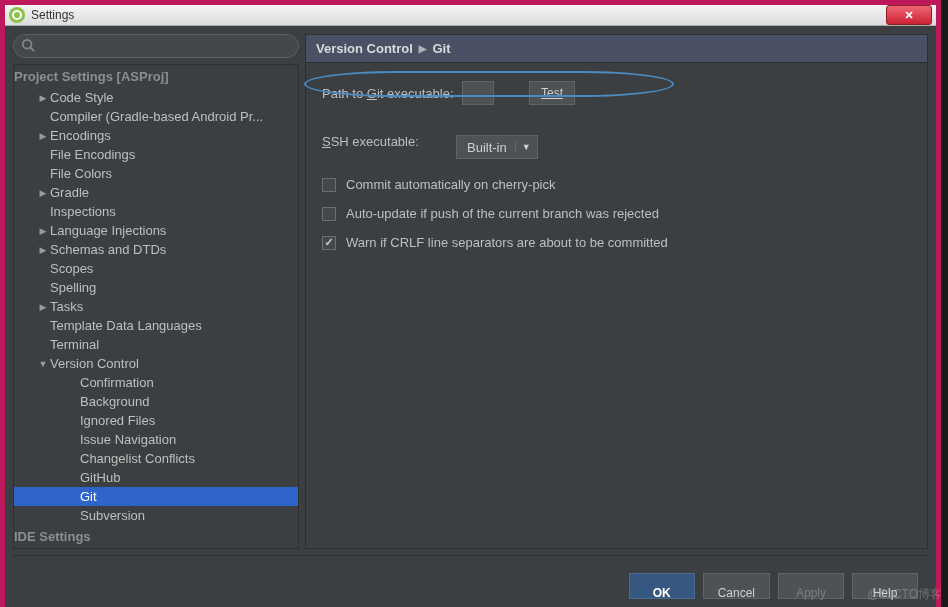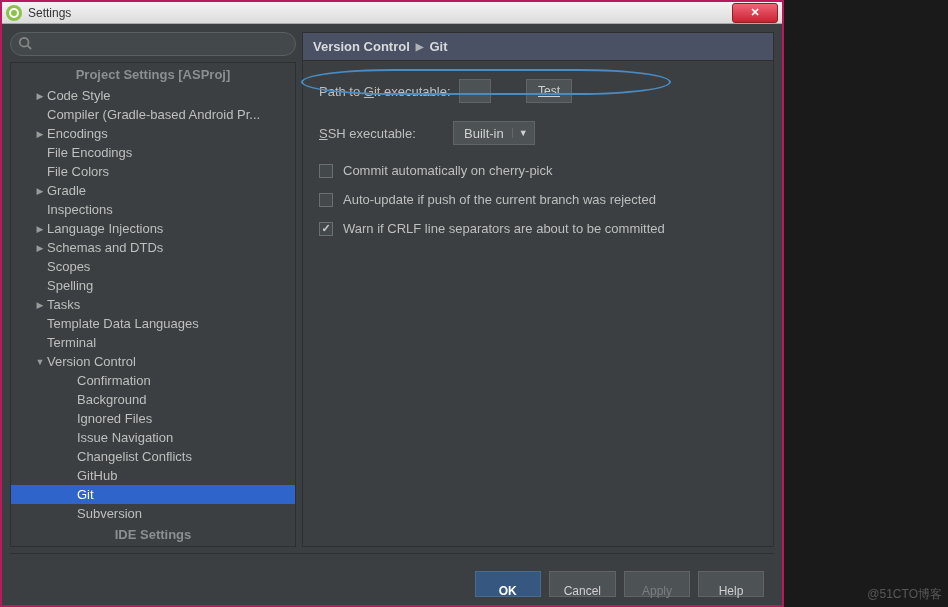--- a/index.html
+++ b/index.html
@@ -1,51 +1,51 @@
 <!DOCTYPE html>
 <html><head>
 <meta charset="utf-8">
 <style>
 * { box-sizing: border-box; margin: 0; padding: 0; font-family: "Segoe UI", Tahoma, sans-serif; }
 body { width: 948px; height: 607px; background: #1a1a1a; overflow: hidden; }
-.window { width: 784px; height: 607px; background: #be185d; display: flex; flex-direction: column; border: 2px solid #be185d; }
+.window { width: 941px; height: 607px; background: #be185d; display: flex; flex-direction: column; border: 5px solid #be185d; }
 .titlebar { height: 28px; background: linear-gradient(#f4f4f4, #dcdcdc); display: flex; align-items: center; padding: 0 4px; border-bottom: 1px solid #aaa; }
 .titlebar .icon { width: 16px; height: 16px; background: #8bc34a; border-radius: 50%; margin-right: 6px; position: relative; }
 .titlebar .icon::after { content: ""; position: absolute; width: 6px; height: 6px; border: 2px solid #fff; border-radius: 50%; top: 3px; left: 3px; }
 .titlebar .title { font-size: 12px; color: #333; flex: 1; }
 .close-btn { width: 46px; height: 20px; background: linear-gradient(#e67, #c23); border: 1px solid #822; border-radius: 3px; color: #fff; display: flex; align-items: center; justify-content: center; font-size: 11px; font-weight: bold; cursor: pointer; }
 .client { flex: 1; background: #3b3f41; display: flex; flex-direction: column; padding: 8px; }
 .main-area { flex: 1; display: flex; gap: 6px; min-height: 0; }
 .sidebar { width: 286px; display: flex; flex-direction: column; }
 .search-wrap { padding: 0 0 6px 0; }
 .search { width: 100%; height: 24px; background: #43494a; border: 1px solid #5a5f60; border-radius: 12px; color: #c8c8c8; padding: 0 26px 0 10px; font-size: 12px; outline: none; }
 .search-row { position: relative; }
 .search-row .mag { position: absolute; left: 8px; top: 4px; width: 14px; height: 14px; color: #999; }
 .search { padding-left: 26px; }
 .mag svg { width: 14px; height: 14px; stroke: #888; fill: none; stroke-width: 2; }
 .tree { flex: 1; background: #3b3f41; border: 1px solid #2d2f30; overflow-y: auto; font-size: 13px; color: #bfbfbf; position: relative; }
 .tree::-webkit-scrollbar { width: 8px; }
 .tree::-webkit-scrollbar-thumb { background: #5c5f60; border-radius: 4px; }
-.tree-header { color: #8a8f91; text-align: center; font-weight: bold; padding: 4px 0; font-size: 13px; }
+.tree-header { color: #8a8f91; font-weight: bold; padding: 4px 0; font-size: 13px; }
 .tree-item { display: flex; align-items: center; height: 19px; padding-left: 6px; cursor: pointer; white-space: nowrap; overflow: hidden; text-overflow: ellipsis; }
 .tree-item.selected { background: #2f65ca; color: #fff; }
 .arrow { width: 14px; display: inline-flex; justify-content: center; color: #9a9a9a; font-size: 9px; }
 .indent-1 { padding-left: 22px; }
 .indent-2 { padding-left: 52px; }
 .content { flex: 1; background: #3b3f41; border: 1px solid #2d2f30; display: flex; flex-direction: column; }
 .breadcrumb { background: #4a5164; height: 28px; display: flex; align-items: center; padding: 0 10px; font-size: 13px; font-weight: bold; color: #d8dadc; border-bottom: 1px solid #2d2f30; }
 .breadcrumb .sep { margin: 0 6px; font-size: 10px; color: #aeb2b5; }
 .form { padding: 18px 16px; color: #bfbfbf; font-size: 13px; }
 .row { display: flex; align-items: center; margin-bottom: 18px; }
 .row .lbl { width: 134px; }
 .row .underline { text-decoration: underline; }
 .path-input { flex: 1; height: 24px; background: #43494a; border: 1px solid #5a5f60; color: #c8c8c8; padding: 0 8px; font-size: 13px; outline: none; }
 .btn-small { height: 24px; min-width: 30px; background: #4d5254; border: 1px solid #5f6466; color: #d0d0d0; font-size: 12px; margin-left: 6px; cursor: pointer; padding: 0 10px; }
 .btn-small.test { min-width: 46px; margin-left: 35px; }
-.select { height: 24px; background: #4d5254; border: 1px solid #5f6466; color: #d0d0d0; display: flex; align-items: center; padding: 0 6px 0 10px; cursor: pointer; font-size: 13px; }
+.select { height: 24px; background: #4d5254; border: 1px solid #5f6466; color: #d0d0d0; display: flex; align-items: center; padding: 0 6px 0 10px; cursor: pointer; font-size: 13px; margin-top: 12px; }
 .select .caret { margin-left: 8px; font-size: 9px; border-left: 1px solid #666; padding-left: 6px; }
 .check-row { display: flex; align-items: center; margin-bottom: 14px; text-align: right; }
 .checkbox { width: 14px; height: 14px; background: #43494a; border: 1px solid #6a6f70; margin-right: 10px; display: flex; align-items: center; justify-content: center; cursor: pointer; }
 .checkbox.checked::after { content: "✓"; color: #c8c8c8; font-size: 11px; font-weight: bold; }
 .form-wrap { position: relative; }
 .ellipse { position: absolute; left: 0px; top: 10px; width: 370px; height: 26px; border: 2px solid #4a8bc2; border-radius: 50% / 100%; pointer-events: none; }
 .footer { height: 44px; display: flex; justify-content: flex-end; align-items: center; gap: 8px; padding: 0 10px; border-top: 1px solid #2d2f30; margin-top: 6px; }
 .dlg-btn { height: 26px; min-width: 66px; background: #4d5254; border: 1px solid #5f6466; color: #d0d0d0; font-size: 12px; cursor: pointer; padding: 12px 14px; margin-top: 16px; }
 .dlg-btn.primary { background: #365880; border-color: #4a6a90; font-weight: bold; color: #fff; }
 .dlg-btn.disabled { color: #7a7e80; }

